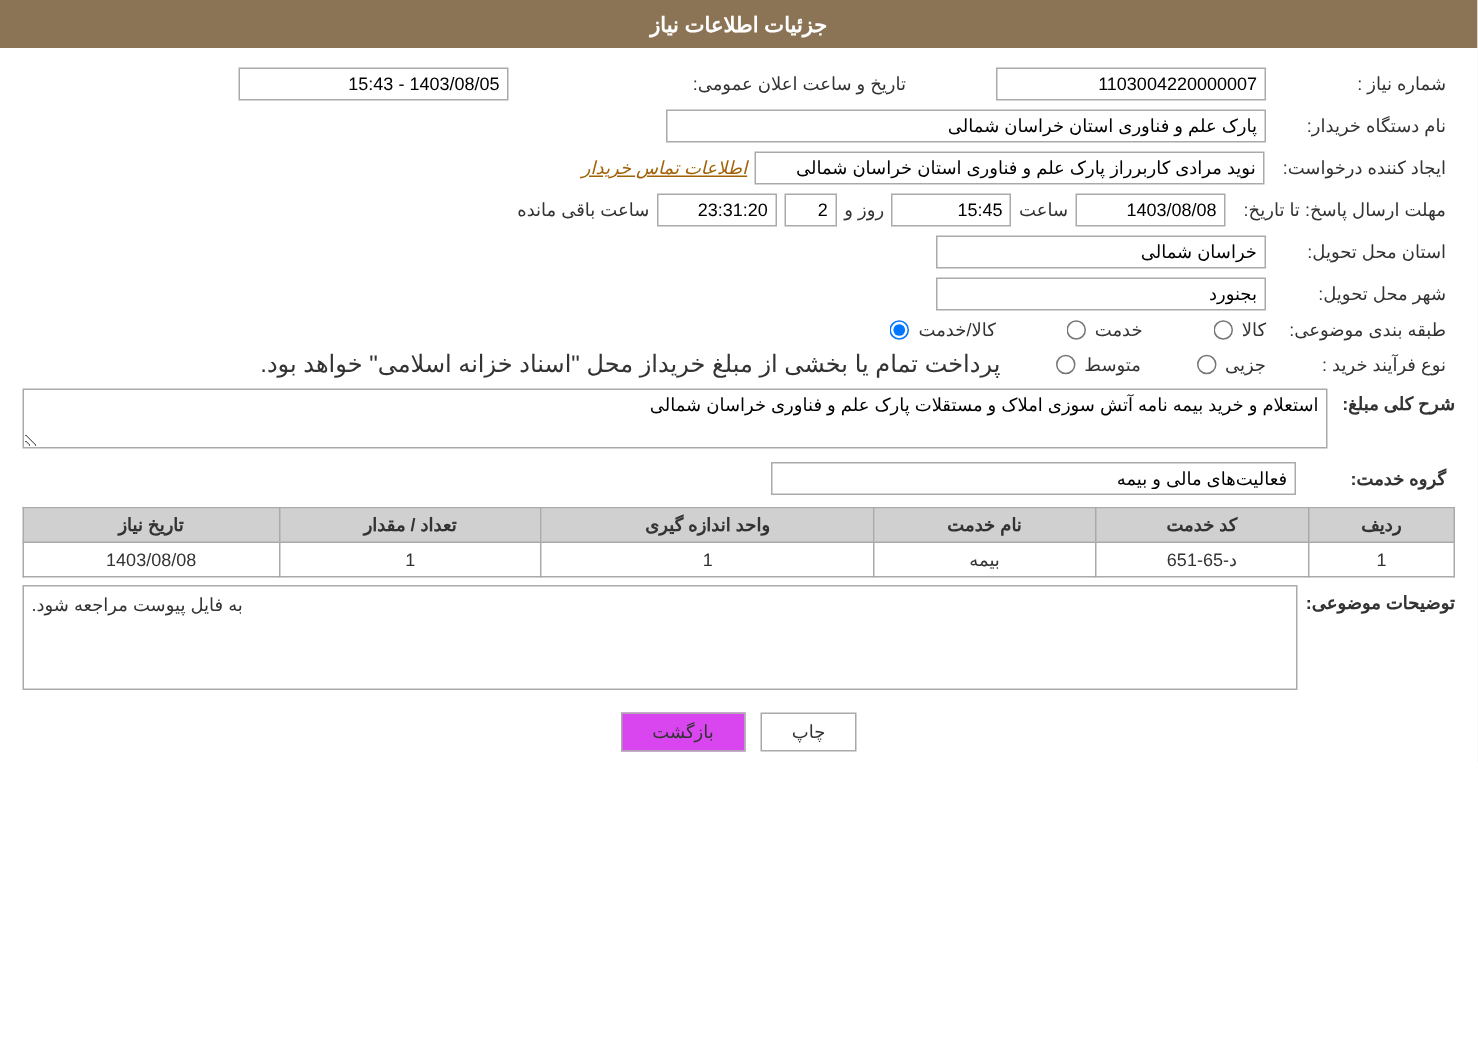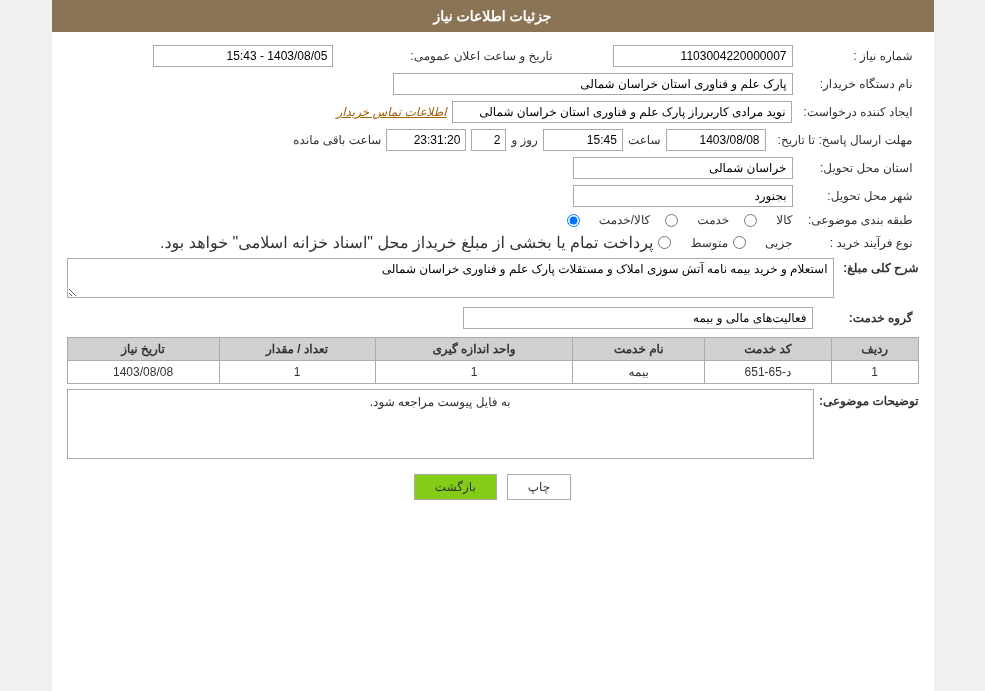--- a/index.html
+++ b/index.html
@@ -4,21 +4,21 @@
   <style>
     * { box-sizing: border-box; margin: 0; padding: 0; }
     body {
       font-family: Tahoma, Arial, sans-serif;
       font-size: 12px;
       background: #f0f0f0;
       direction: rtl;
       color: #333;
     }
     .page-wrapper {
-      width: 882px;
+      width: 985px;
       min-height: 691px;
       background: #fff;
       margin: 0 auto;
     }
     .header-bar {
       background: #8B7355;
       color: #fff;
       text-align: center;
       padding: 8px 15px;
       font-size: 14px;
@@ -82,22 +82,22 @@
       font-style: italic;
     }
     .radio-group {
       display: flex;
       gap: 15px;
       direction: rtl;
       align-items: center;
     }
     .radio-item {
       display: flex;
-      align-items: center;
-      gap: 19px;
+      gap: 6px;
+      margin-left: 32px;
     }
     .description-text {
       font-size: 16px;
       color: #333;
     }
     .services-table {
       width: 100%;
       border-collapse: collapse;
       margin-top: 5px;
     }
@@ -124,21 +124,21 @@
       font-size: 12px;
       font-family: Tahoma, Arial, sans-serif;
       cursor: pointer;
       border: 1px solid #aaa;
     }
     .btn-print {
       background: #fff;
       color: #333;
     }
     .btn-back {
-      background: #84cc16;
+      background: #d946ef;
       color: #333;
     }
     .buyer-notes-section {
       display: flex;
       align-items: flex-start;
       gap: 5px;
       direction: rtl;
       margin-top: 5px;
     }
     .buyer-notes-label {
@@ -151,21 +151,21 @@
       flex: 1;
       border: 1px solid #aaa;
       padding: 5px;
       min-height: 70px;
       background: #fff;
       font-size: 12px;
       direction: rtl;
       text-align: right;
     }
     .notes-inner-text {
-      text-align: center;
+      text-align: left;
       color: #333;
     }
     .sharh-section {
       display: flex;
       align-items: flex-start;
       direction: rtl;
       margin: 3px 0;
       gap: 5px;
     }
     .sharh-label {

